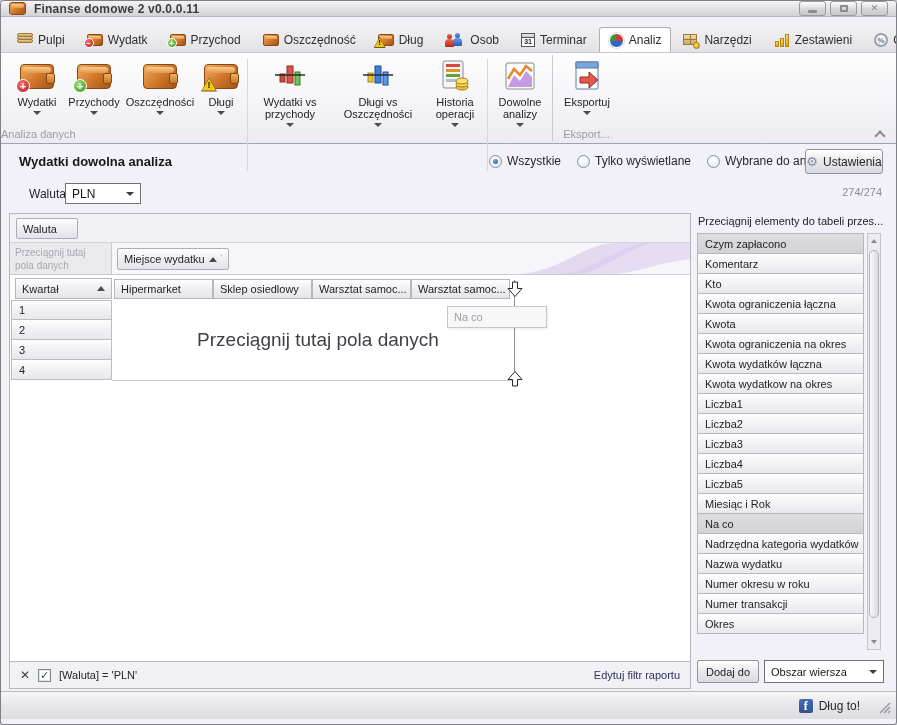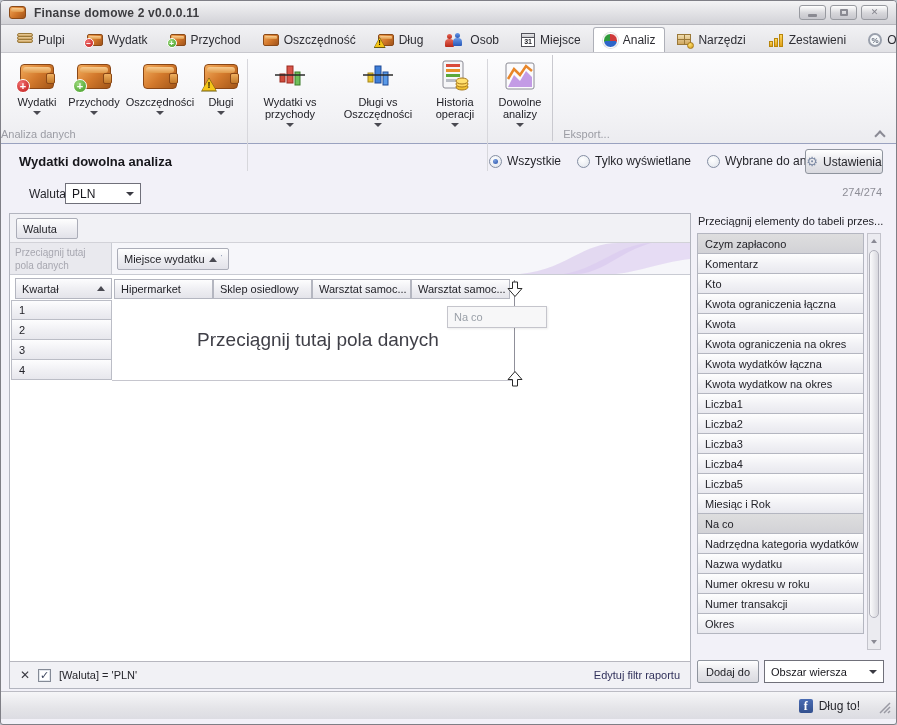--- a/index.html
+++ b/index.html
@@ -1,20 +1,20 @@
 <!DOCTYPE html>
 <html><head>
 <meta charset="utf-8">
 <style>
   html,body{margin:0;padding:0;background:#bfc4cc;font-family:"Liberation Sans","DejaVu Sans",sans-serif;}
   *{box-sizing:border-box;}
   .window{position:relative;width:897px;height:725px;background:#f2f1f8;border:1px solid #7f7f86;border-radius:4px 4px 3px 3px;overflow:hidden;}
 
   
-  .titlebar{position:absolute;left:0;top:0;width:100%;height:24px;background:linear-gradient(#f4f4f5,#dcdce0 70%,#d2d2d7);border-bottom:1px solid #b6b6bc;display:flex;align-items:center;padding:0 8px;}
+  .titlebar{position:absolute;left:0;top:0;width:100%;height:16px;background:linear-gradient(#f4f4f5,#dcdce0 70%,#d2d2d7);border-bottom:1px solid #b6b6bc;display:flex;align-items:center;padding:0 8px;}
   .app-ico{width:17px;height:13px;border-radius:3px;background:linear-gradient(135deg,#f0a456,#cf7428 55%,#a0541c);border:1px solid #8a4a18;position:relative;margin-right:8px;flex:none;}
   .app-ico:before{content:"";position:absolute;left:1px;right:1px;top:1px;height:4px;border-radius:2px;background:linear-gradient(#f8cc90,#e09848);}
   .titletext{font-size:12px;font-weight:bold;color:#3c3c40;letter-spacing:.2px;}
   .winbtns{margin-left:auto;display:flex;gap:4px;}
   .winbtn{width:27px;height:15px;border-radius:3px;border:1px solid #989aa0;background:linear-gradient(#ffffff,#d6d6da 55%,#c6c6cc);display:flex;align-items:center;justify-content:center;color:#85858d;font-size:9px;font-weight:bold;line-height:1;}
   .glyph-min{width:9px;height:3px;background:#8a8a92;border-radius:1px;margin-top:5px;}
   .glyph-max{width:8px;height:7px;border:2px solid #8a8a92;border-radius:1px;}
 
   
   .tabbar{position:absolute;left:0;top:24px;width:100%;height:28px;background:linear-gradient(#f2f2f4,#e2e2e6);border-bottom:1px solid #c8c8ce;display:flex;align-items:stretch;padding:2px 6px 0 6px;gap:2px;}
@@ -203,21 +203,21 @@
             <span class="head"></span>
             <span class="body"></span>
           </span>
       </span>
       <span>Osob</span>
     </div>
     <div class="tab">
       <span class="ticon ic-cal">
           <span>31</span>
         </span>
-      <span>Miejsce</span>
+      <span>Terminar</span>
     </div>
     <div class="tab active">
       <span class="ticon ic-pie"></span>
       <span>Analiz</span>
     </div>
     <div class="tab">
       <span class="ticon ic-tools">
           <span class="grid"></span>
           <span class="coin"></span>
         </span>
@@ -332,20 +332,31 @@
           <polygon points="4,26 10,14 16,20 22,10 28,16 28,26" fill="#b88ae0" opacity="0.85"></polygon>
           <polyline points="4,18 10,8 16,14 22,5 28,10" fill="none" stroke="#e8862a" stroke-width="2.5"></polyline>
         </svg>
       </div>
       <div class="rb-label">Dowolne analizy</div>
       <div class="dd-arrow"></div>
     </div>
 
     <div class="rb-groupdiv" style="left:551px;"></div>
 
+    <div class="rbtn" style="left:554px;width:64px;">
+      <div class="rb-ico">
+        <svg width="30" height="32">
+          <rect x="4" y="2" width="22" height="27" rx="1" fill="#fdfdfe" stroke="#5a7ab0"></rect>
+          <rect x="4" y="2" width="22" height="6" fill="#7aa6e0" stroke="#5a7ab0"></rect>
+          <path d="M8 17 h9 v-5 l9 8 -9 8 v-5 h-9 z" fill="#e05a4a" stroke="#9a2a1e"></path>
+        </svg>
+      </div>
+      <div class="rb-label">Eksportuj</div>
+      <div class="dd-arrow"></div>
+    </div>
 
     <div class="rb-band">
       <div class="cell1">Analiza danych</div>
       <div class="cell2">Eksport...</div>
     </div>
     <div class="chevron"></div>
   </div>
 
   <div class="viewhead">
     <div class="view-title">Wydatki dowolna analiza</div>

